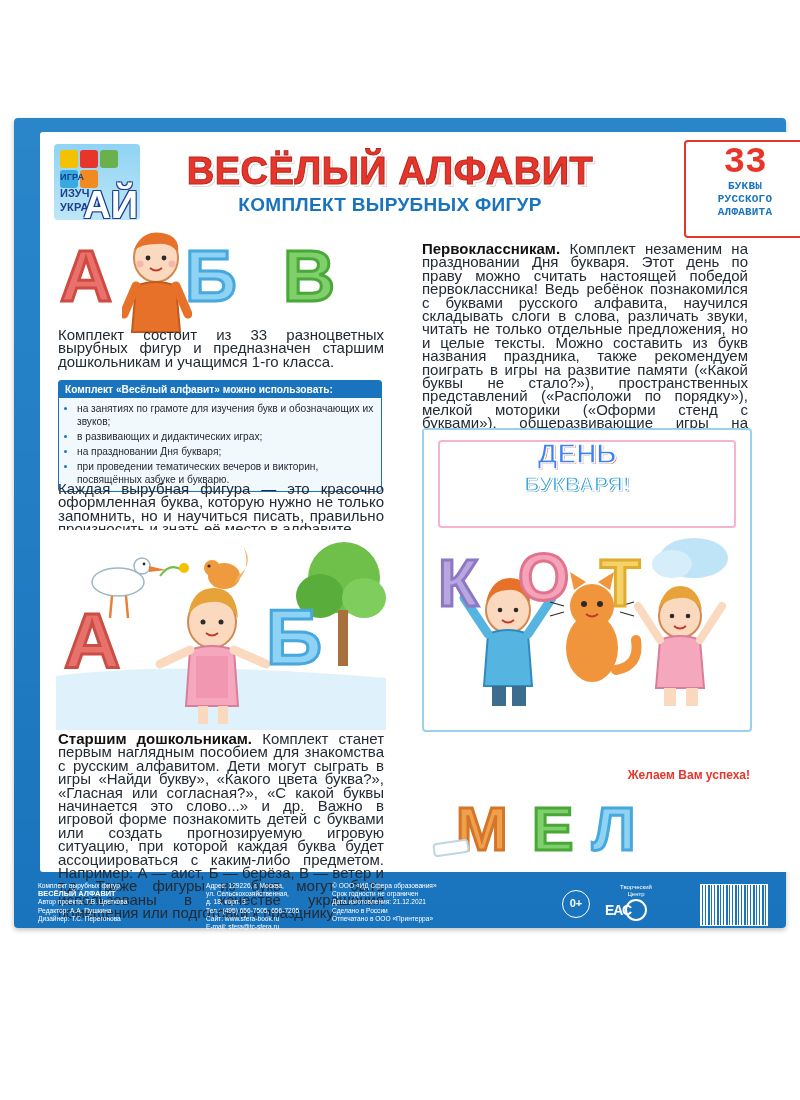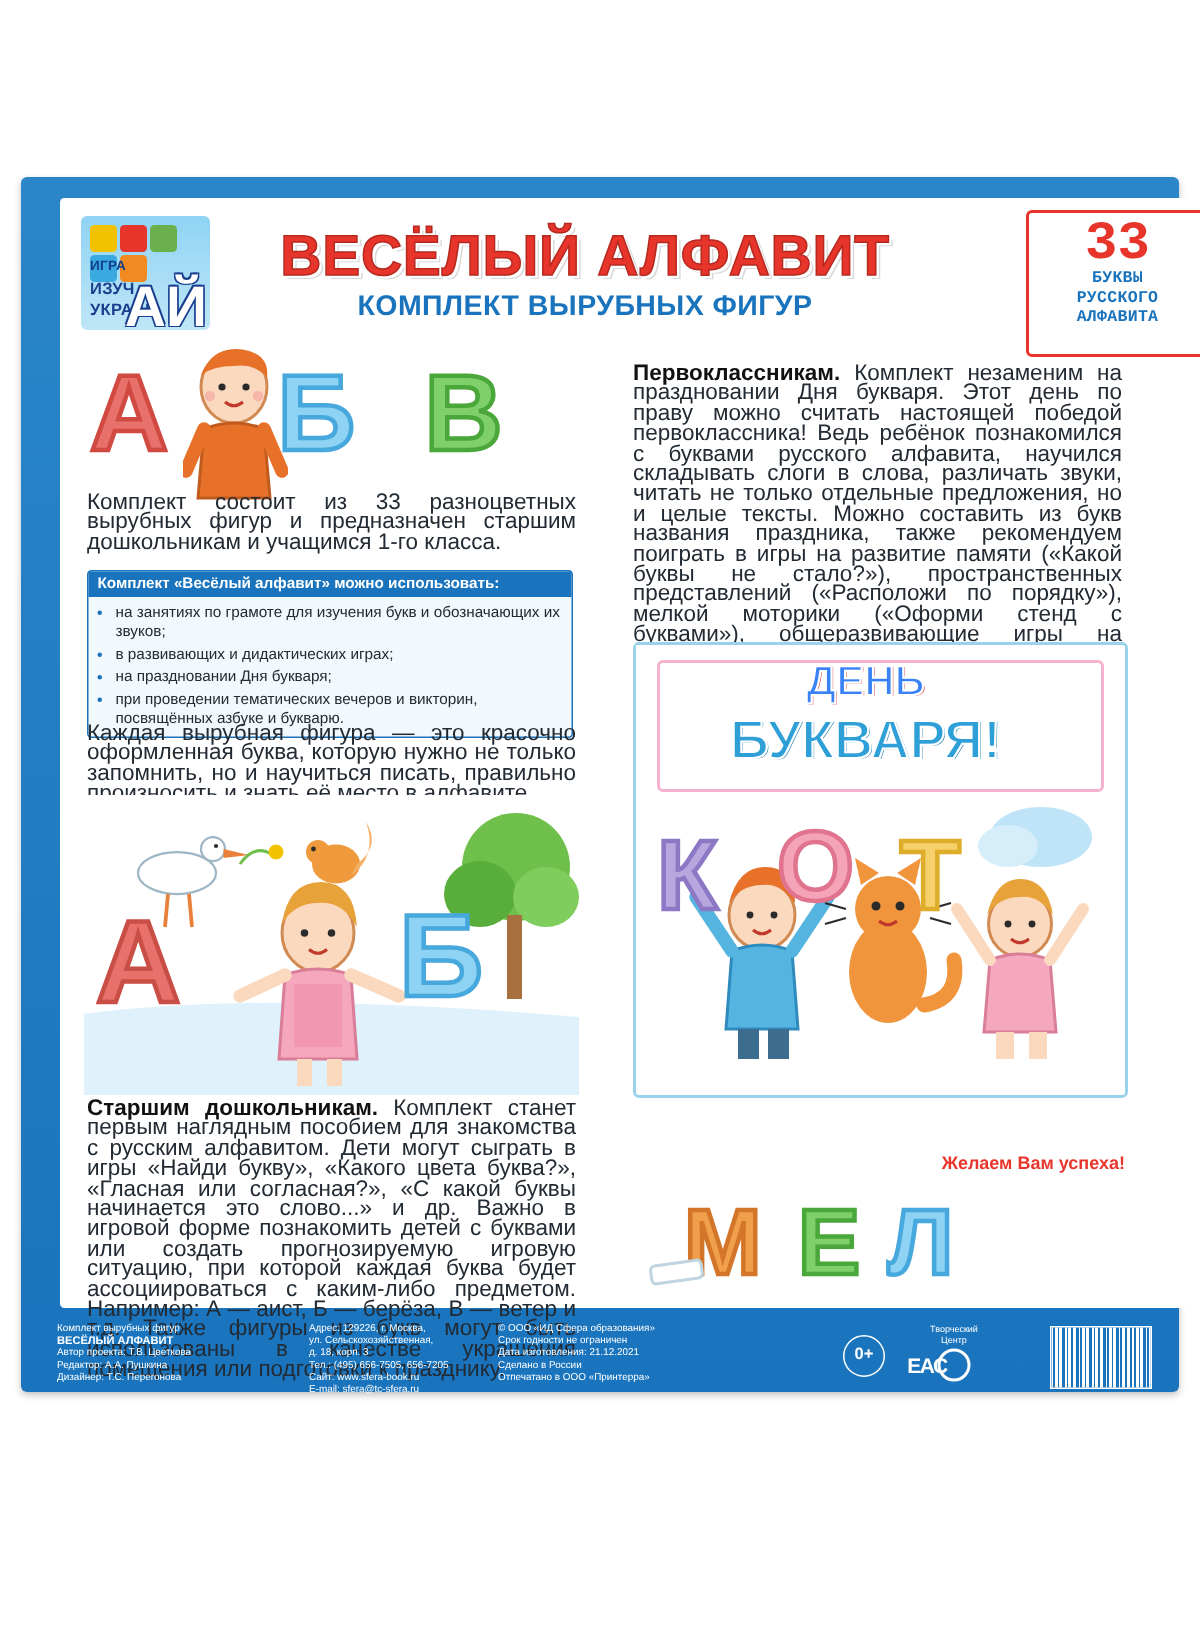--- a/index.html
+++ b/index.html
@@ -222,21 +222,21 @@
   .banner .w1 {
     position: absolute; left: 0; top: 6px; width: 294px;
     text-align: center;
     font-size: 28px; font-weight: bold; color: #3b82f6;
     -webkit-text-stroke: 1.5px #ffffff;
     text-shadow: 1px 1px 0 #c9342b;
   }
   .banner .w2 {
     position: absolute; left: 0; top: 40px; width: 294px;
     text-align: center;
-    font-size: 36px; font-weight: bold; color: #2f9fd8;
+    font-size: 21px; font-weight: bold; color: #2f9fd8;
     -webkit-text-stroke: 1.5px #ffffff;
     text-shadow: 1px 1px 0 #1c7bb0;
   }
   
   .kot {
     position: absolute;
     font-weight: bold;
     font-size: 66px;
     line-height: 66px;
   }

